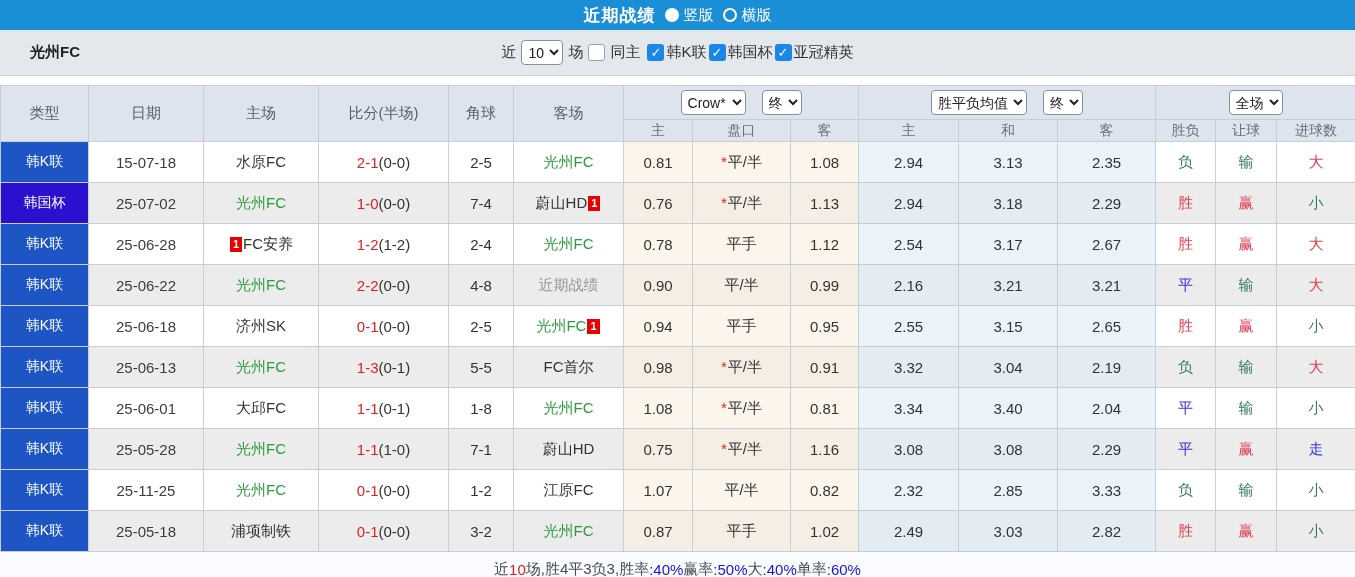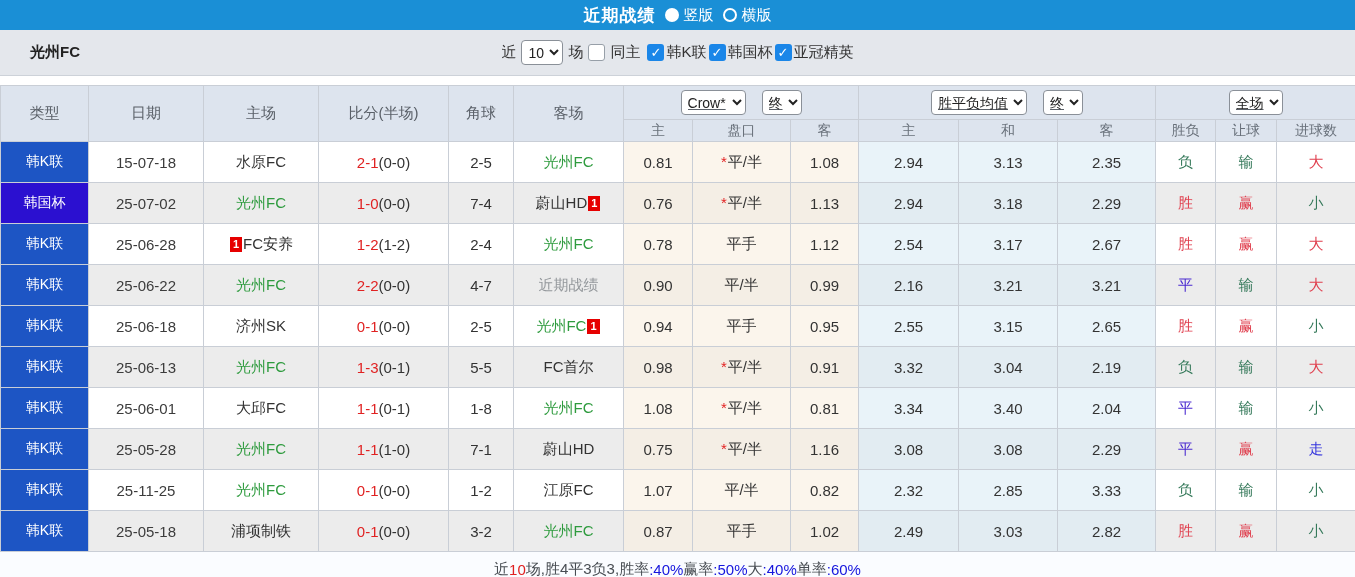--- a/index.html
+++ b/index.html
@@ -24,21 +24,21 @@
   .cb-item{display:inline-flex;align-items:center;gap:2px;margin-left:2px;}
 
   select.sel{font-family:inherit;font-size:14px;height:25px;border:1px solid #8a9098;border-radius:4px;background:#fff;color:#222;padding:0 2px;}
 
   
   table{border-collapse:collapse;table-layout:fixed;width:1355px;margin-top:9px;}
   th,td{border:1px solid #c9ced6;text-align:center;padding:0;overflow:hidden;white-space:nowrap;}
   thead th{background:#dde4ee;font-weight:normal;color:#5a6068;font-size:15px;}
   thead tr.hdrA th{height:33px;}
   thead tr.hdrB th{height:21px;font-size:14px;color:#68707a;}
-  thead .selwrap{display:flex;align-items:center;justify-content:center;gap:16px;text-decoration:underline;}
+  thead .selwrap{display:flex;align-items:center;justify-content:center;gap:16px;}
   tbody td{height:40px;font-size:15px;color:#333;}
 
   tbody tr:nth-child(odd) td{background:#fff;}
   tbody tr:nth-child(even) td{background:#ececec;}
   tbody tr:nth-child(odd) td.crow{background:#fbf5ec;}
   tbody tr:nth-child(even) td.crow{background:#f4eee5;}
   tbody tr:nth-child(odd) td.avgc{background:#e9f3f9;}
   tbody tr:nth-child(even) td.avgc{background:#e2ecf2;}
 
   td.type{color:#fff;background:var(--league_badge,#1d55c4)!important;font-size:14px;}
@@ -212,21 +212,21 @@
           <td class="avgc">2.67</td>
           <td class="c-red">胜</td>
           <td class="c-red">赢</td>
           <td class="c-red">大</td>
         </tr>
         <tr>
           <td class="type">韩K联</td>
           <td class="date">25-06-22</td>
           <td class="team"><span class="tname green">光州FC</span></td>
           <td><span class="sc">2-2</span><span class="hf">(0-0)</span></td>
-          <td>4-7</td>
+          <td>4-8</td>
           <td class="team"><span class="tname dim">近期战绩</span></td>
           <td class="crow">0.90</td>
           <td class="crow">平/半</td>
           <td class="crow">0.99</td>
           <td class="avgc">2.16</td>
           <td class="avgc">3.21</td>
           <td class="avgc">3.21</td>
           <td class="c-purple">平</td>
           <td class="c-green">输</td>
           <td class="c-red">大</td>

